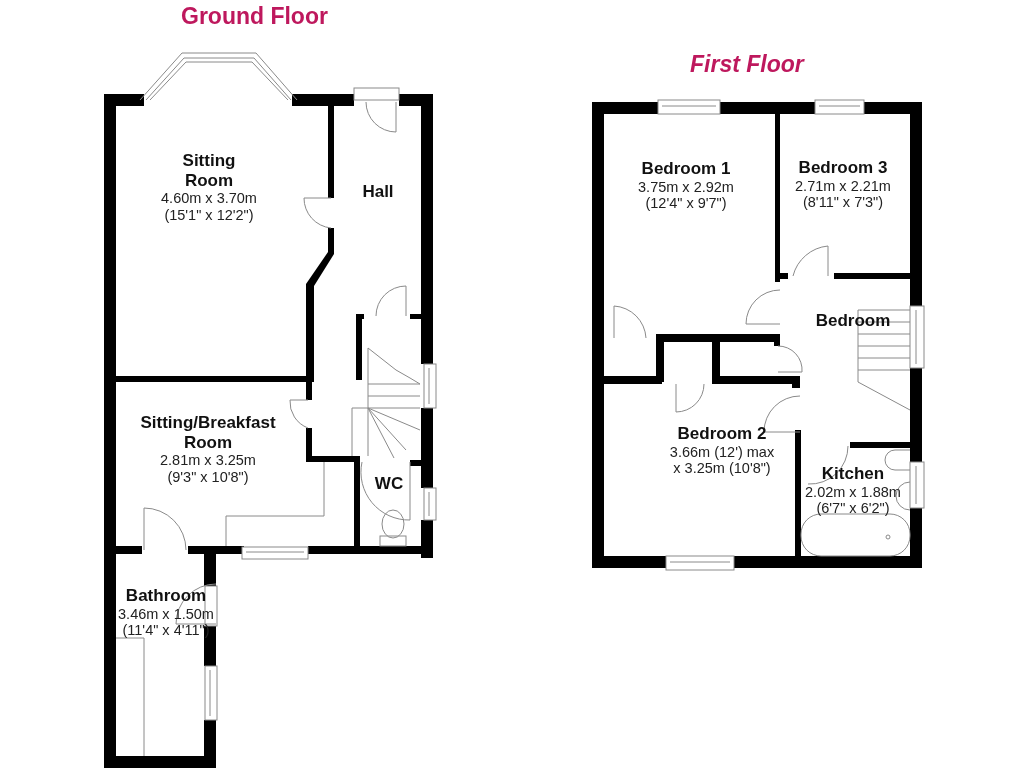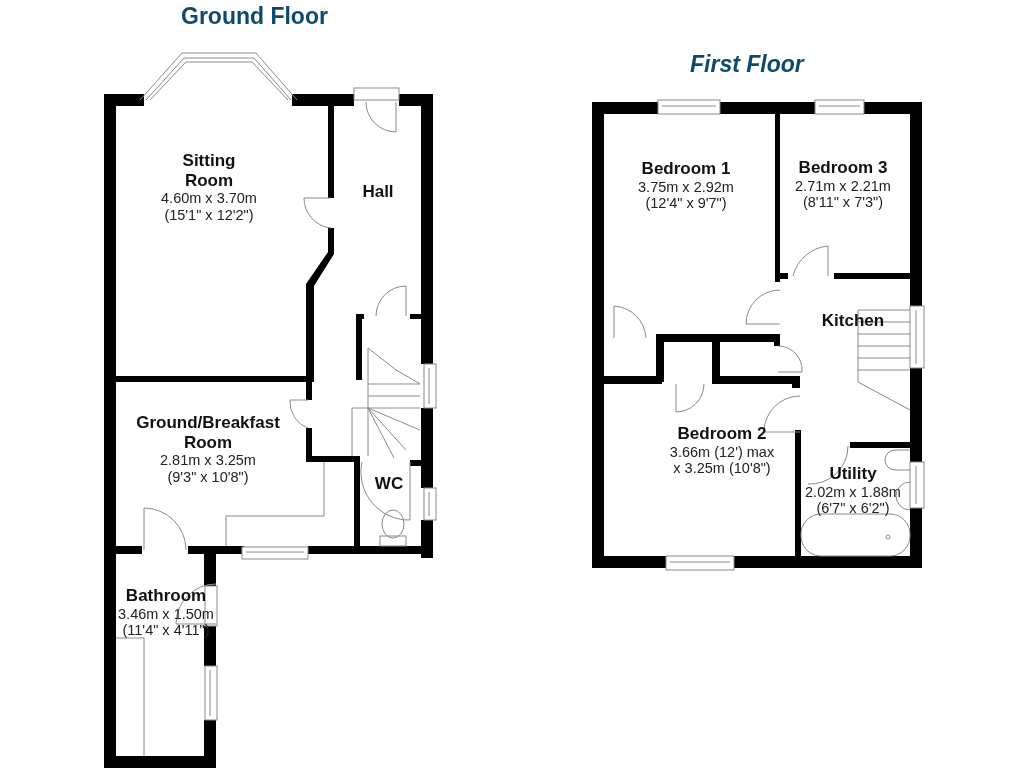--- a/index.html
+++ b/index.html
@@ -1,18 +1,18 @@
 <!DOCTYPE html>
 <html><head>
 <meta charset="utf-8">
 <style>
   html, body { margin: 0; padding: 0; background: #ffffff; }
   body { width: 1024px; height: 768px; position: relative; overflow: hidden; font-family: "Liberation Sans", sans-serif; }
   svg.plan { position: absolute; left: 0; top: 0; }
-  .floor-title { position: absolute; font-weight: bold; font-size: 23px; color: #0c4a6e; white-space: nowrap; }
+  .floor-title { position: absolute; font-weight: bold; font-size: 23px; color: #be185d; white-space: nowrap; }
   .room-label { position: absolute; text-align: center; color: #111; line-height: 1.15; white-space: nowrap; transform: translateX(-50%); }
   .room-name { font-weight: bold; font-size: 17px; display: block; }
   .room-dim { font-size: 14.5px; display: block; color: #222; }
 </style>
 </head>
 <body>
 
 <svg class="plan" width="1024" height="768" viewBox="0 0 1024 768">
   <g>
 
@@ -184,21 +184,21 @@
 <div class="room-label" style="left:209px; top:151px;">
   <span class="room-name">Sitting</span>
   <span class="room-name">Room</span>
   <span class="room-dim">4.60m x 3.70m</span>
   <span class="room-dim">(15'1" x 12'2")</span>
 </div>
 <div class="room-label" style="left:378px; top:182px;">
   <span class="room-name">Hall</span>
 </div>
 <div class="room-label" style="left:208px; top:413px;">
-  <span class="room-name">Ground/Breakfast</span>
+  <span class="room-name">Sitting/Breakfast</span>
   <span class="room-name">Room</span>
   <span class="room-dim">2.81m x 3.25m</span>
   <span class="room-dim">(9'3" x 10'8")</span>
 </div>
 <div class="room-label" style="left:389px; top:474px;">
   <span class="room-name">WC</span>
 </div>
 <div class="room-label" style="left:166px; top:586px;">
   <span class="room-name">Bathroom</span>
   <span class="room-dim">3.46m x 1.50m</span>
@@ -209,24 +209,24 @@
   <span class="room-name">Bedroom 1</span>
   <span class="room-dim">3.75m x 2.92m</span>
   <span class="room-dim">(12'4" x 9'7")</span>
 </div>
 <div class="room-label" style="left:843px; top:145px;margin-top:13px;">
   <span class="room-name">Bedroom 3</span>
   <span class="room-dim">2.71m x 2.21m</span>
   <span class="room-dim">(8'11" x 7'3")</span>
 </div>
 <div class="room-label" style="left:853px; top:311px;">
-  <span class="room-name">Kitchen</span>
+  <span class="room-name">Bedroom</span>
 </div>
 <div class="room-label" style="left:722px; top:424px;">
   <span class="room-name">Bedroom 2</span>
   <span class="room-dim">3.66m (12') max</span>
   <span class="room-dim">x 3.25m (10'8")</span>
 </div>
 <div class="room-label" style="left:853px; top:464px;">
-  <span class="room-name">Utility</span>
+  <span class="room-name">Kitchen</span>
   <span class="room-dim">2.02m x 1.88m</span>
   <span class="room-dim">(6'7" x 6'2")</span>
 </div>
 
 </body></html>

